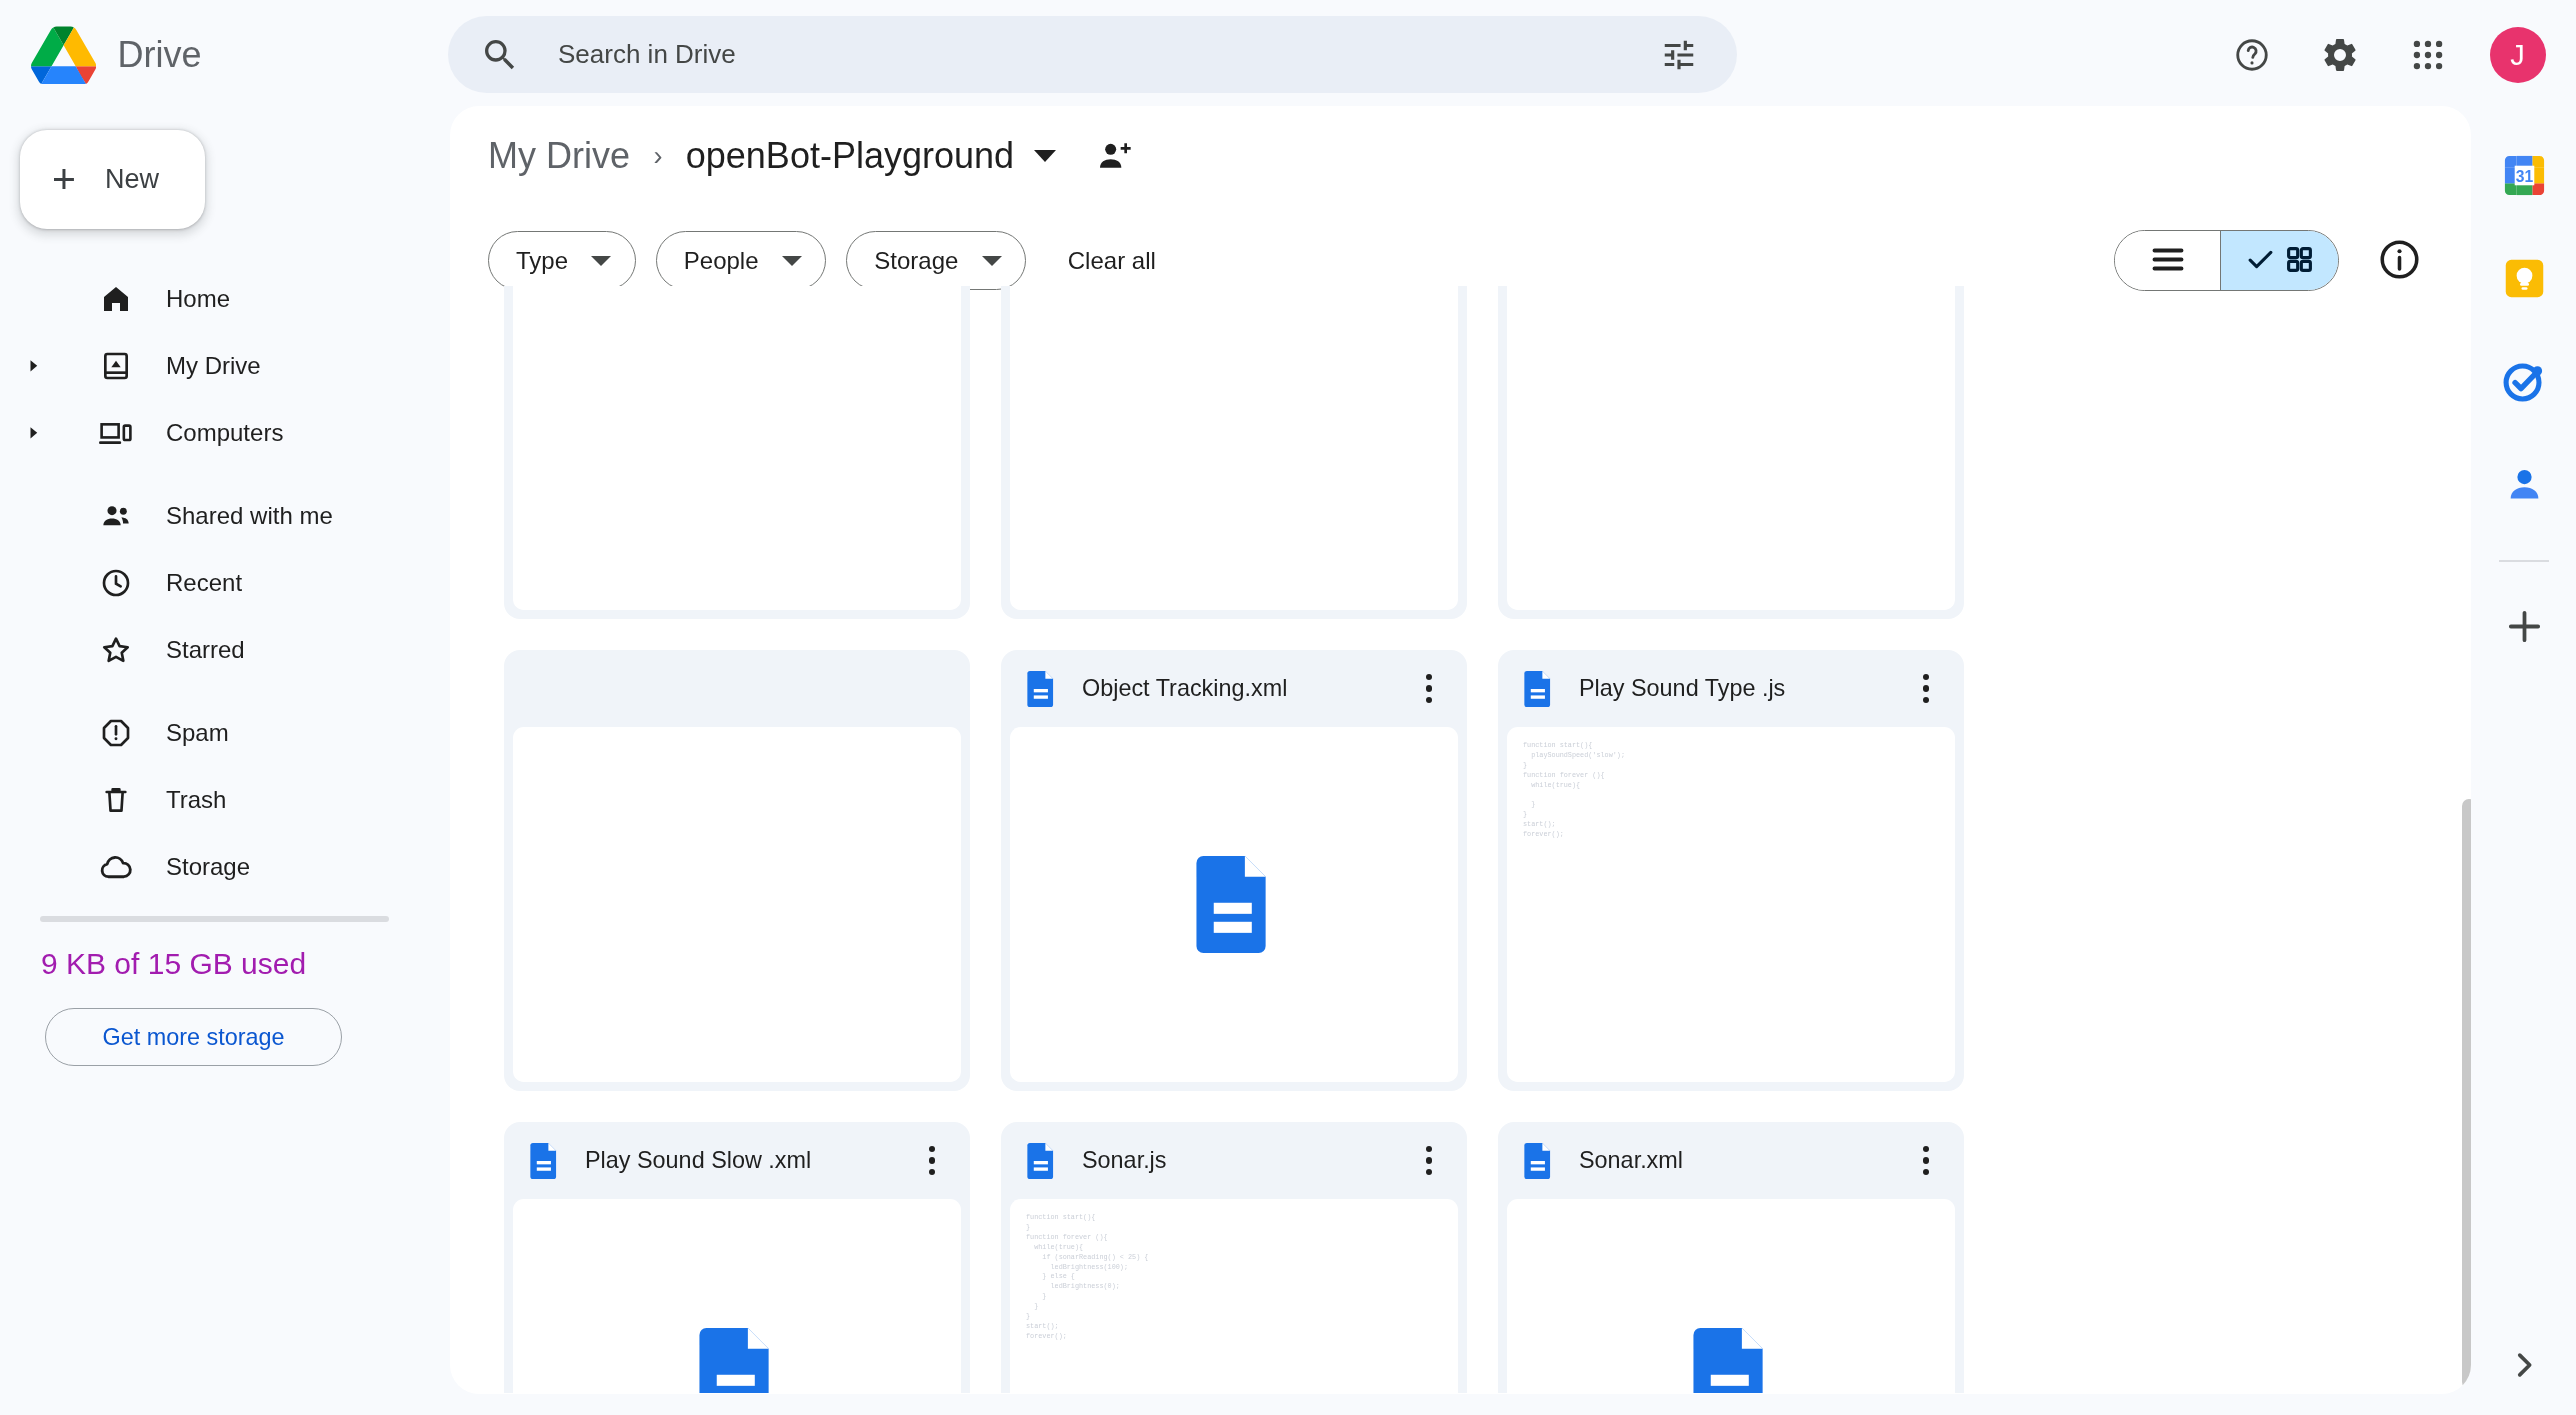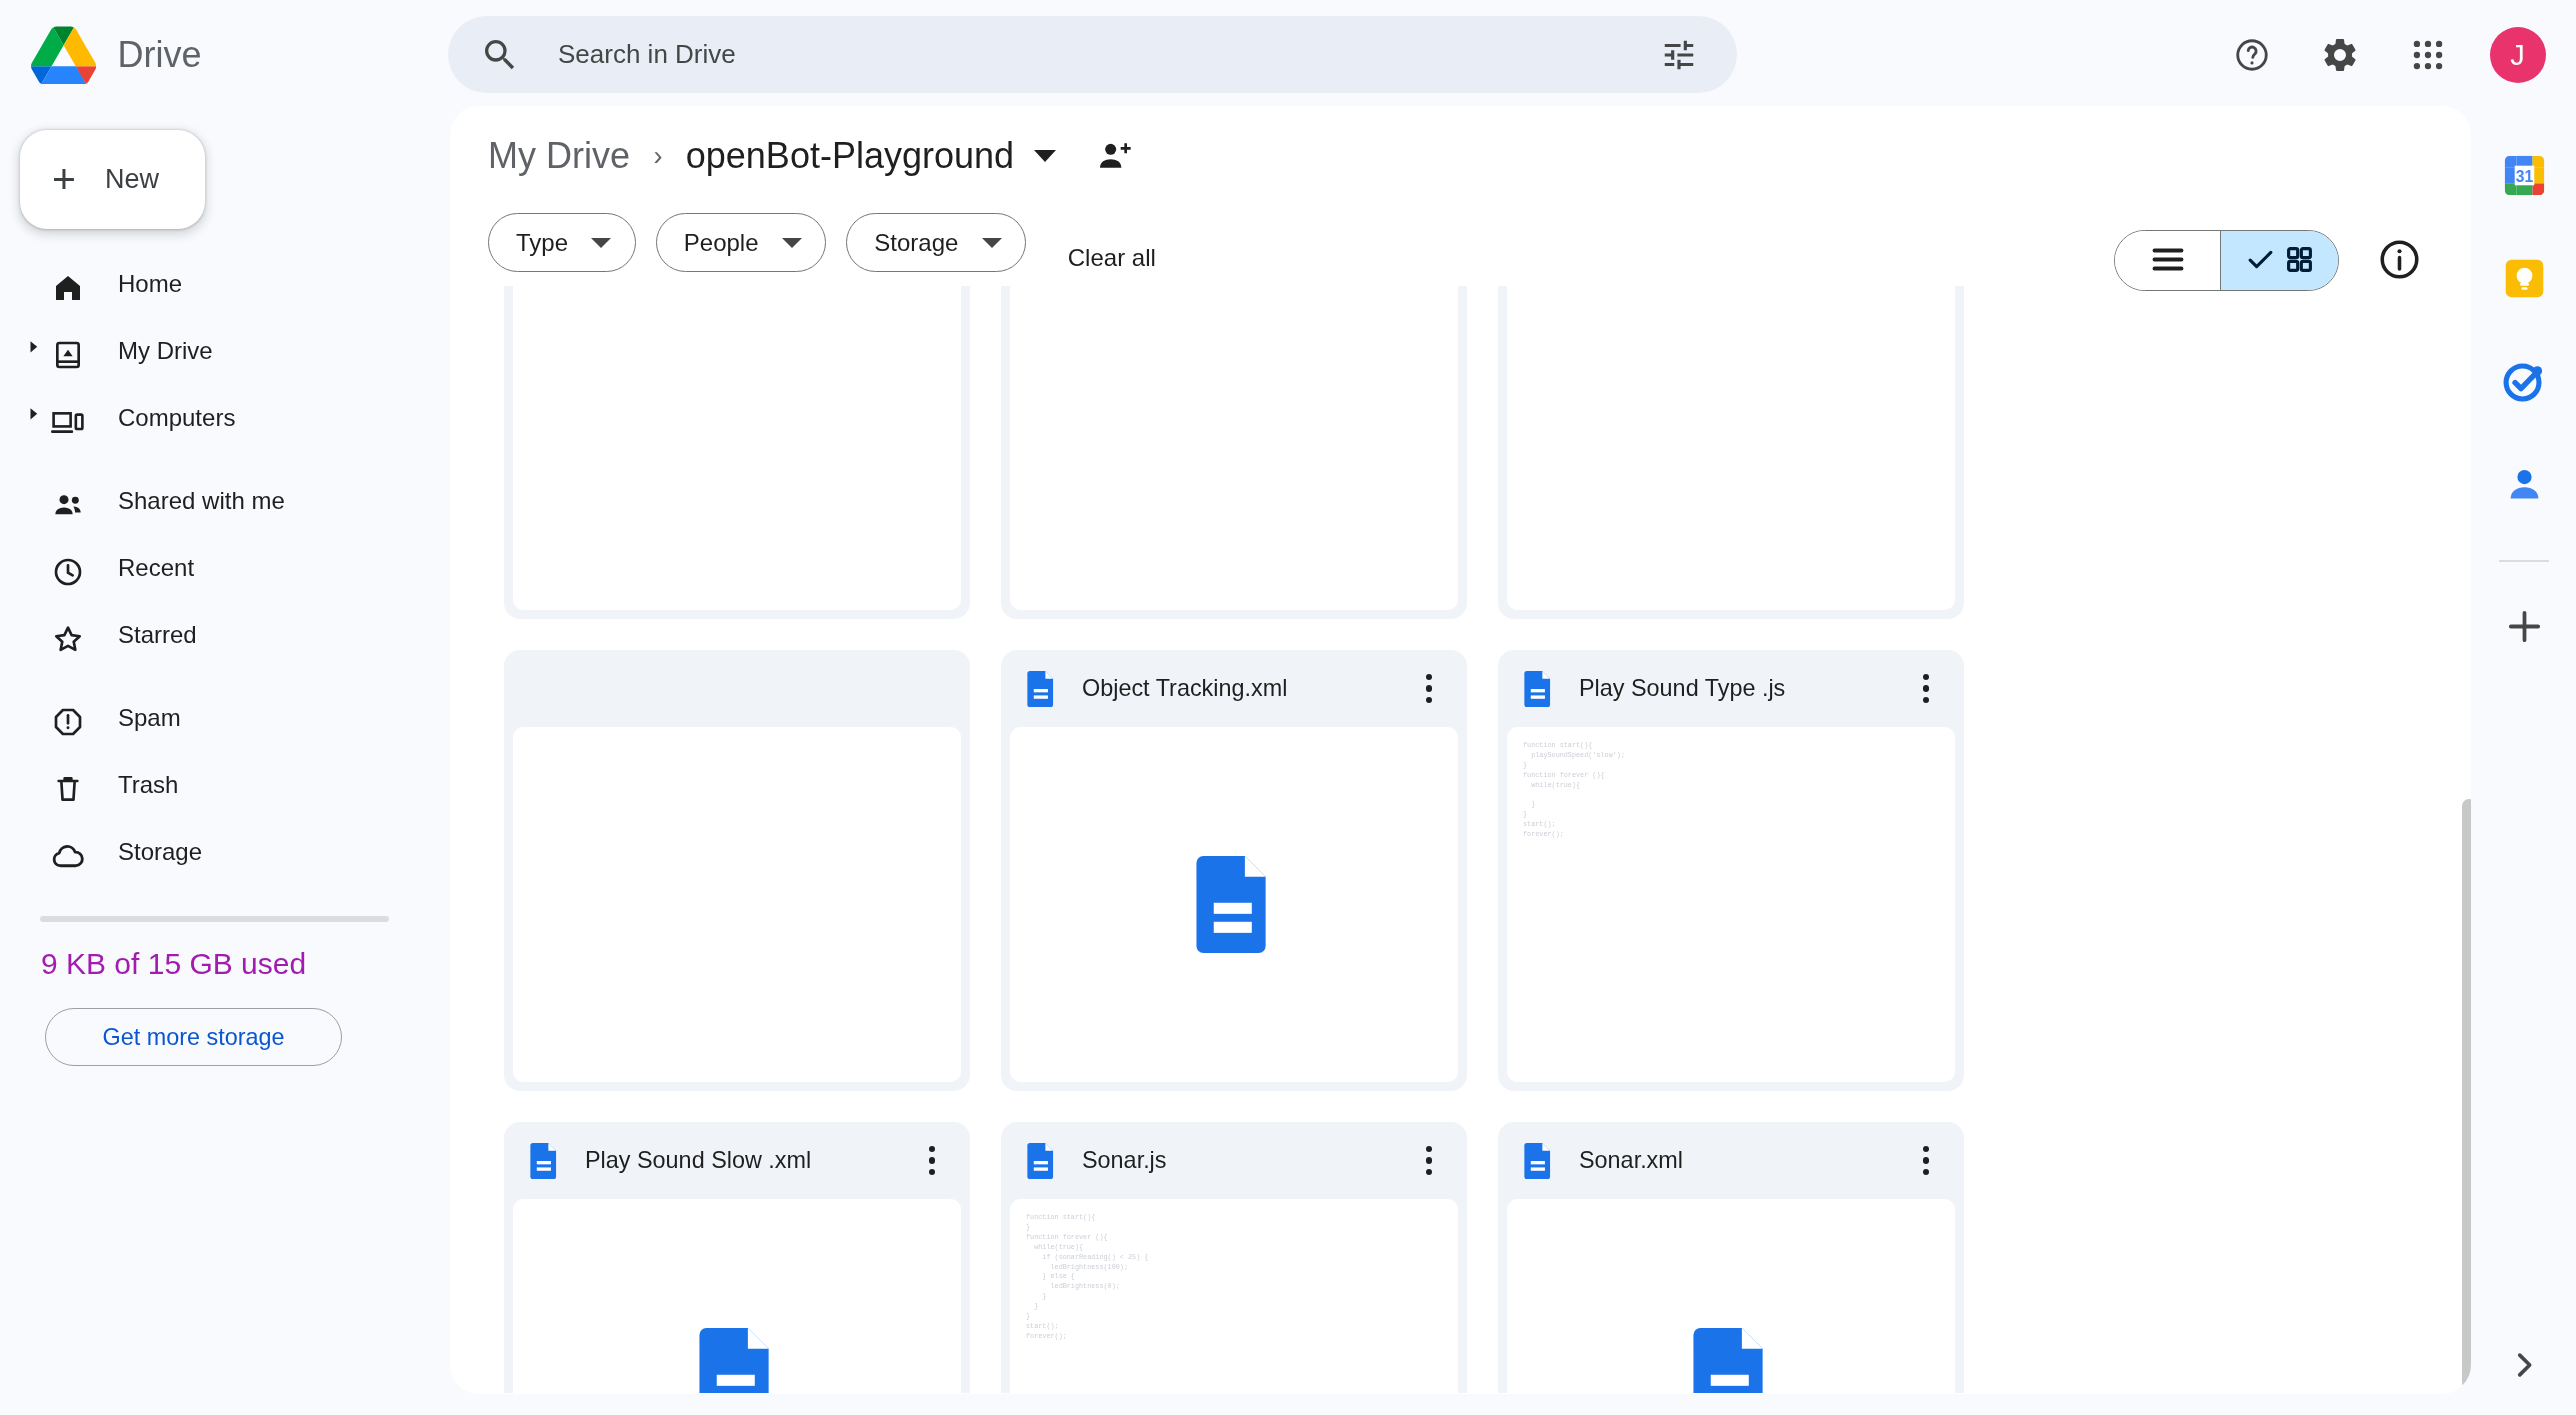--- a/index.html
+++ b/index.html
@@ -62,22 +62,22 @@
   #new-btn {
     margin: 20px 0 0 20px; width: 185px; height: 99px;
     background: #fff; border-radius: 27px;
     box-shadow: 0 0.9px 2.7px rgba(60,64,67,.3), 0 3.6px 9px 2.7px rgba(60,64,67,.15);
     display: flex; align-items: center; cursor: pointer;
   }
   #new-plus { margin-left: 32px; font-size: 41px; color: #3c4043; font-weight: 300; line-height: 1; }
   #new-label { margin-left: 29px; font-size: 27px; color: #3c4043; }
 
   .nav-item {
-    height: 58px; display: flex; align-items: flex-start;
-    border-radius: 0 29px 29px 0; cursor: pointer; position: relative;
+    height: 58px; display: flex; align-items: center;
+    border-radius: 0 29px 29px 0; cursor: pointer; position: relative; padding-left: 48px;
   }
   .nav-caret {
     position: absolute; left: 23.4px; width: 20px; height: 20px;
     display: flex; align-items: center; justify-content: center;
   }
   .nav-icon { margin-left: 50px; width: 36px; height: 36px; flex: 0 0 auto;
               display: flex; align-items: center; justify-content: center; }
   .nav-label { margin-left: 32px; font-size: 24px; color: #1f1f1f; }
   .nav-gap-lg { height: 25px; }
   .nav-gap-sm { height: 9px; }
@@ -108,21 +108,21 @@
     display: flex; align-items: center; gap: 0px;
   }
   #crumb-root { font-size: 36px; color: #5f6368; cursor: pointer; }
   #crumb-sep { margin: 0 23.4px; font-size: 27px; color: #5f6368; }
   #crumb-current { font-size: 36px; color: #1f1f1f; cursor: pointer; }
   #crumb-caret { margin-left: 20px; width: 0; height: 0;
     border-left: 11.7px solid transparent; border-right: 11.7px solid transparent;
     border-top: 12.6px solid #1f1f1f; cursor: pointer; }
   #share-icon { margin-left: 38px; width: 40px; height: 40px; cursor: pointer; }
 
-  #filters { position: absolute; left: 38px; top: 107px; display: flex; align-items: flex-end; }
+  #filters { position: absolute; left: 38px; top: 125px; display: flex; align-items: center; }
   .chip {
     height: 59px; border: 0.9px solid #747775; border-radius: 30px;
     display: flex; align-items: center; padding: 0 23.4px 0 27px;
     margin-right: 20px; cursor: pointer; background: #fff;
     font-family: "Liberation Sans", sans-serif;
   }
   .chip-label { font-size: 24px; color: #1f1f1f; }
   .chip-caret { margin-left: 23.4px; width: 0; height: 0;
     border-left: 10px solid transparent; border-right: 10px solid transparent;
     border-top: 10.8px solid #444746; }

